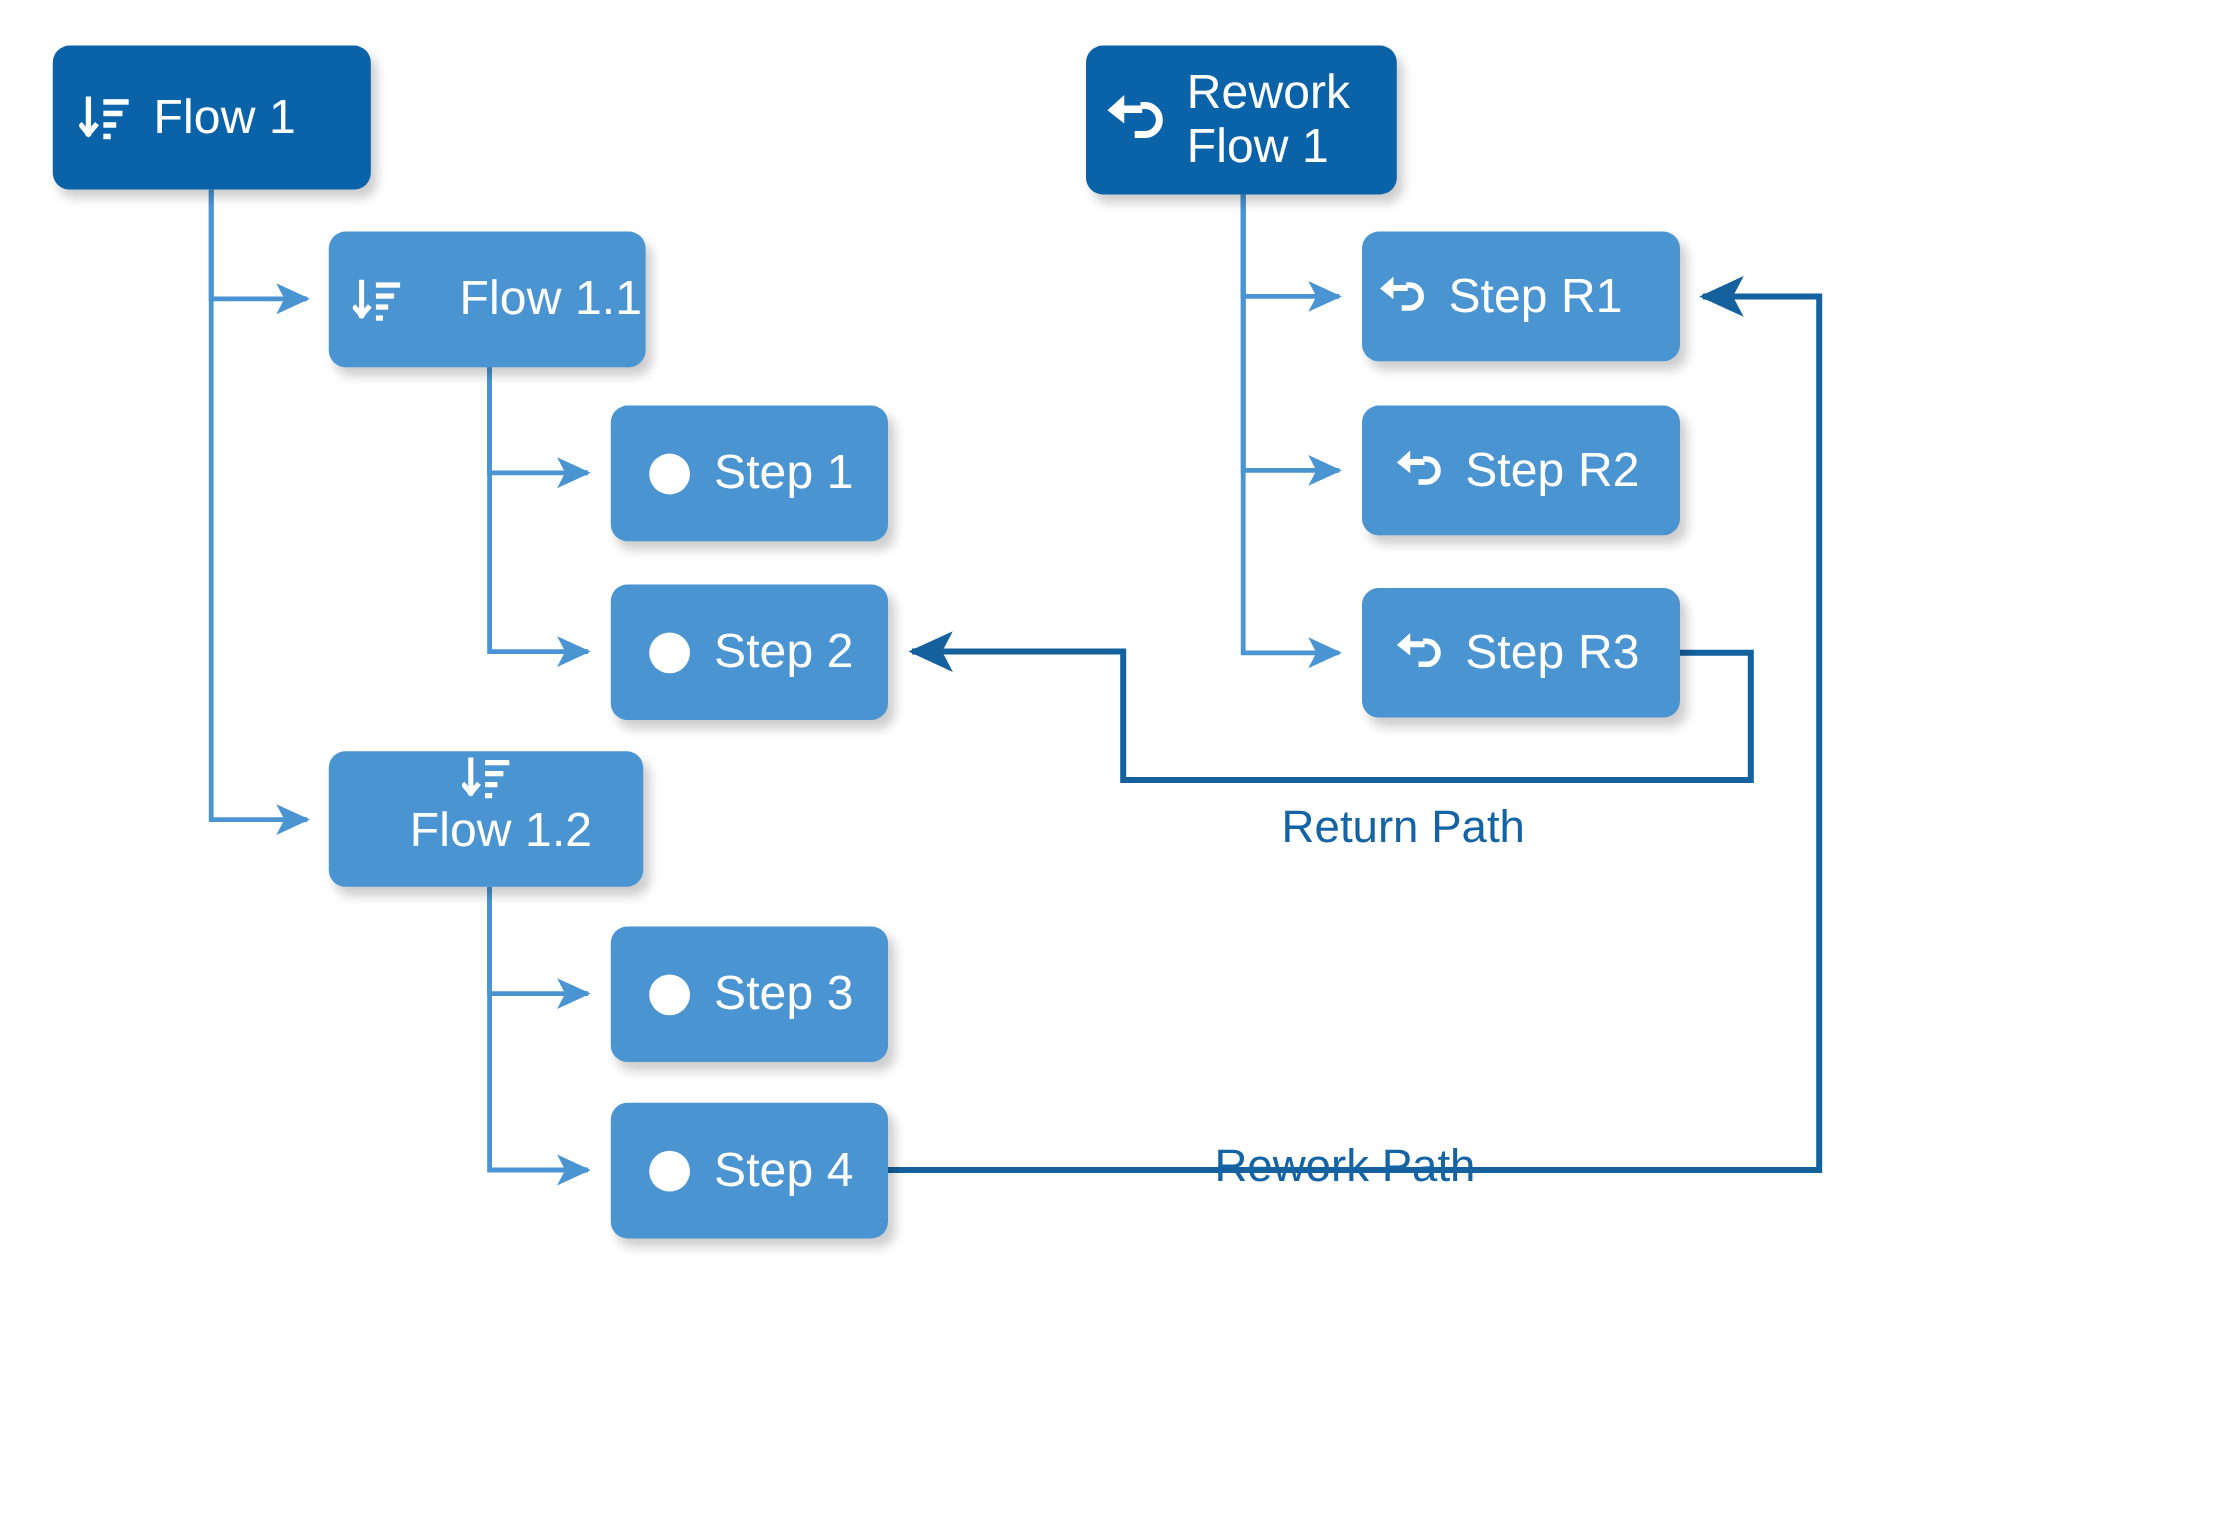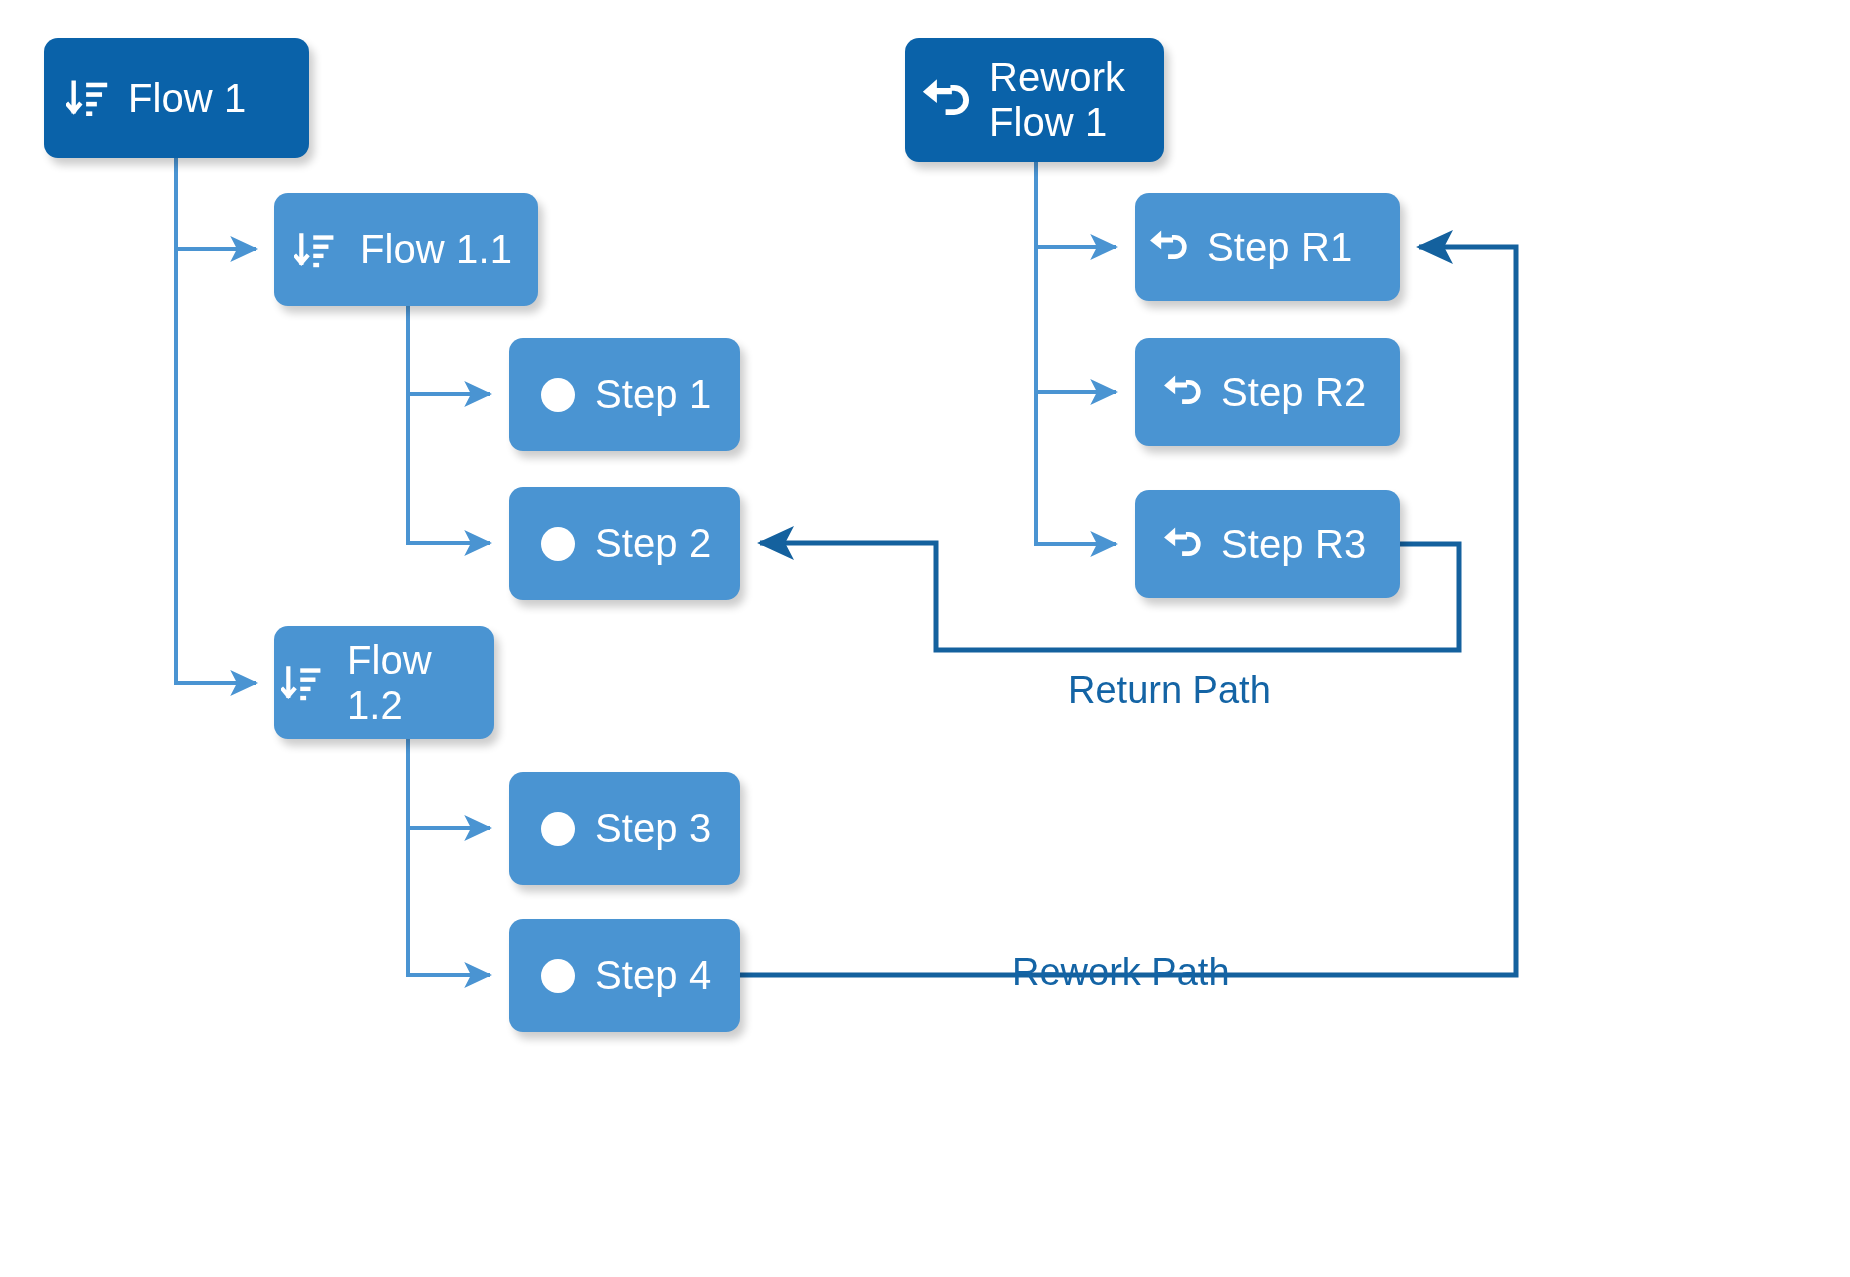--- a/index.html
+++ b/index.html
@@ -47,22 +47,22 @@
   .node .nlabel {
     font-size: 40px;
     line-height: 1.12;
     white-space: pre-line;
     letter-spacing: 0.1px;
   }
 
   
   .n-flow1      { left: 44px;   top: 38px;   width: 265px; height: 120px; padding: 0 0 0 22px; }
   .n-flow1 .nicon   { width: 46px; height: 46px; margin-right: 16px; }
-  .n-flow11     { left: 274px;  top: 193px;  width: 264px; height: 113px; padding: 0 0 0 20px; }
-  .n-flow12     { left: 274px;  top: 626px;  width: 220px; height: 113px; padding: 0 0 0 7px; }
+  .n-flow11     { left: 274px;  top: 193px;  width: 264px; height: 113px; padding: 0 0 0 20px; gap: 23px; }
+  .n-flow12     { left: 274px;  top: 626px;  width: 262px; height: 113px; padding: 0 0 0 25px; flex-direction: column; }
   .n-flow11 .nicon, .n-flow12 .nicon { width: 44px; height: 44px; margin-right: 22px; }
 
   .n-step1      { left: 509px;  top: 338px;  width: 231px; height: 113px; padding: 0 0 0 30px; }
   .n-step2      { left: 509px;  top: 487px;  width: 231px; height: 113px; padding: 0 0 0 30px; }
   .n-step3      { left: 509px;  top: 772px;  width: 231px; height: 113px; padding: 0 0 0 30px; }
   .n-step4      { left: 509px;  top: 919px;  width: 231px; height: 113px; padding: 0 0 0 30px; }
   .n-step1 .nicon, .n-step2 .nicon, .n-step3 .nicon, .n-step4 .nicon {
     width: 38px; height: 38px; margin-right: 18px;
   }
   .dot {

